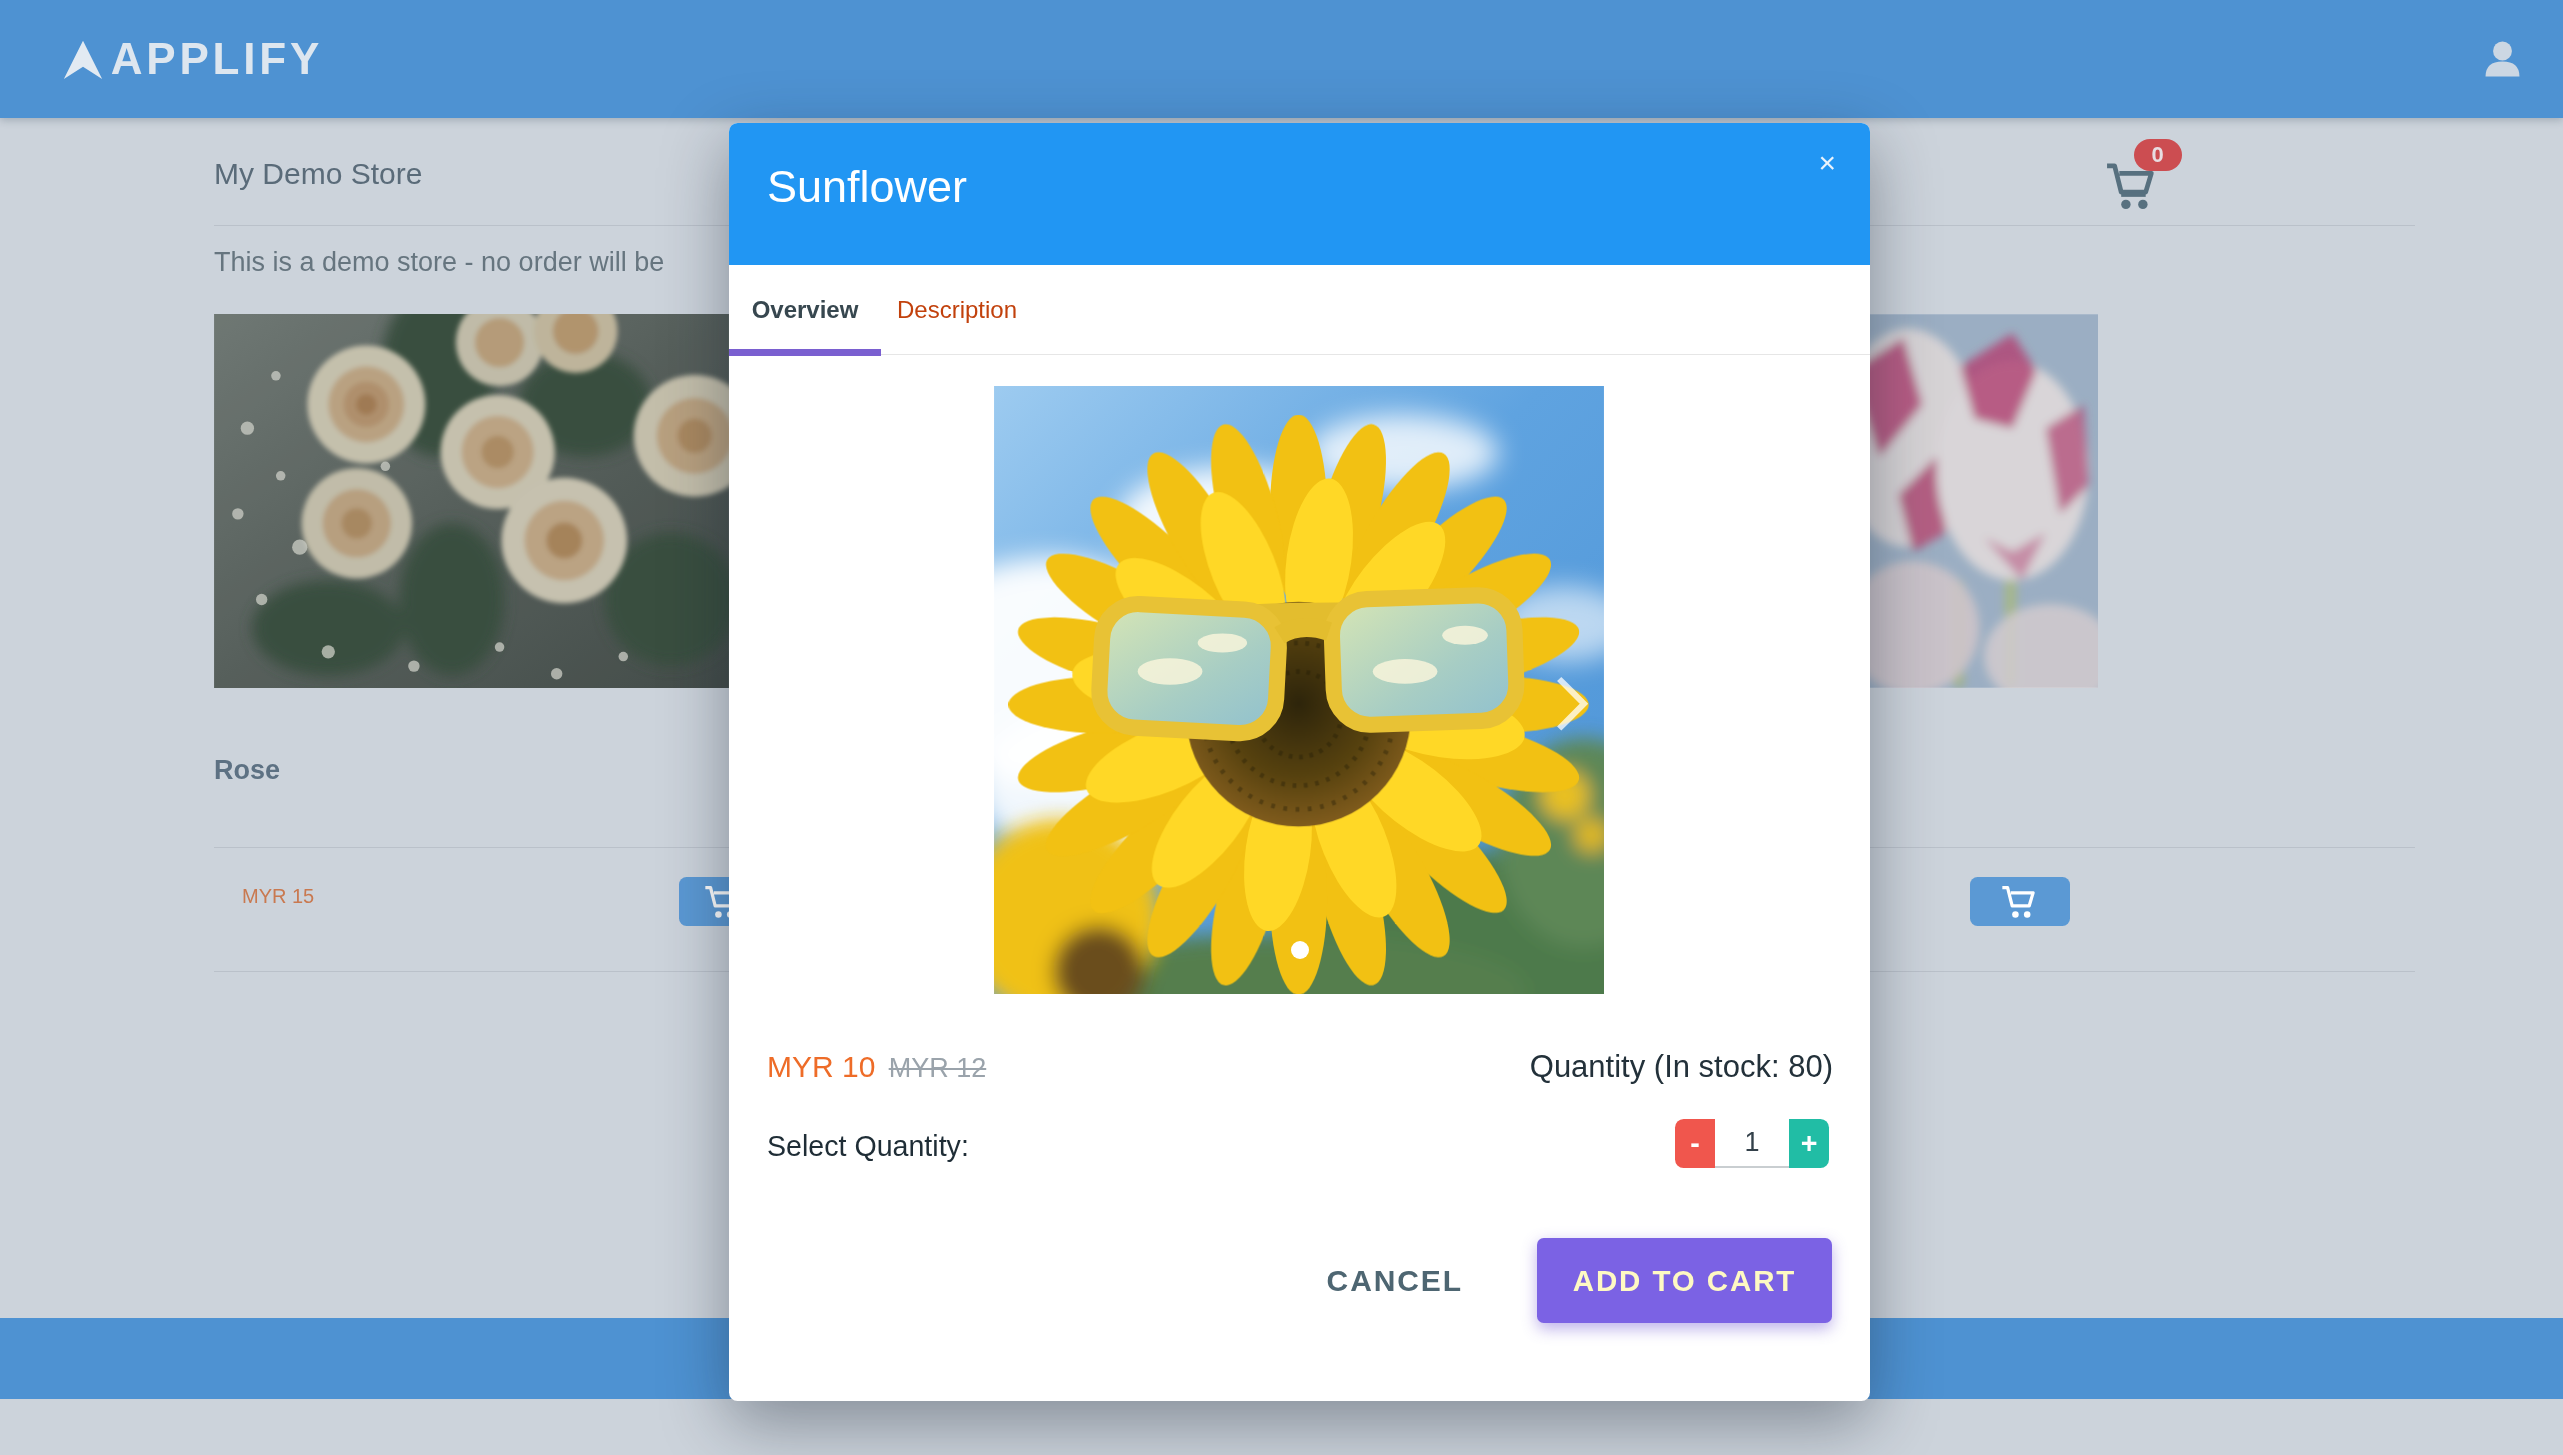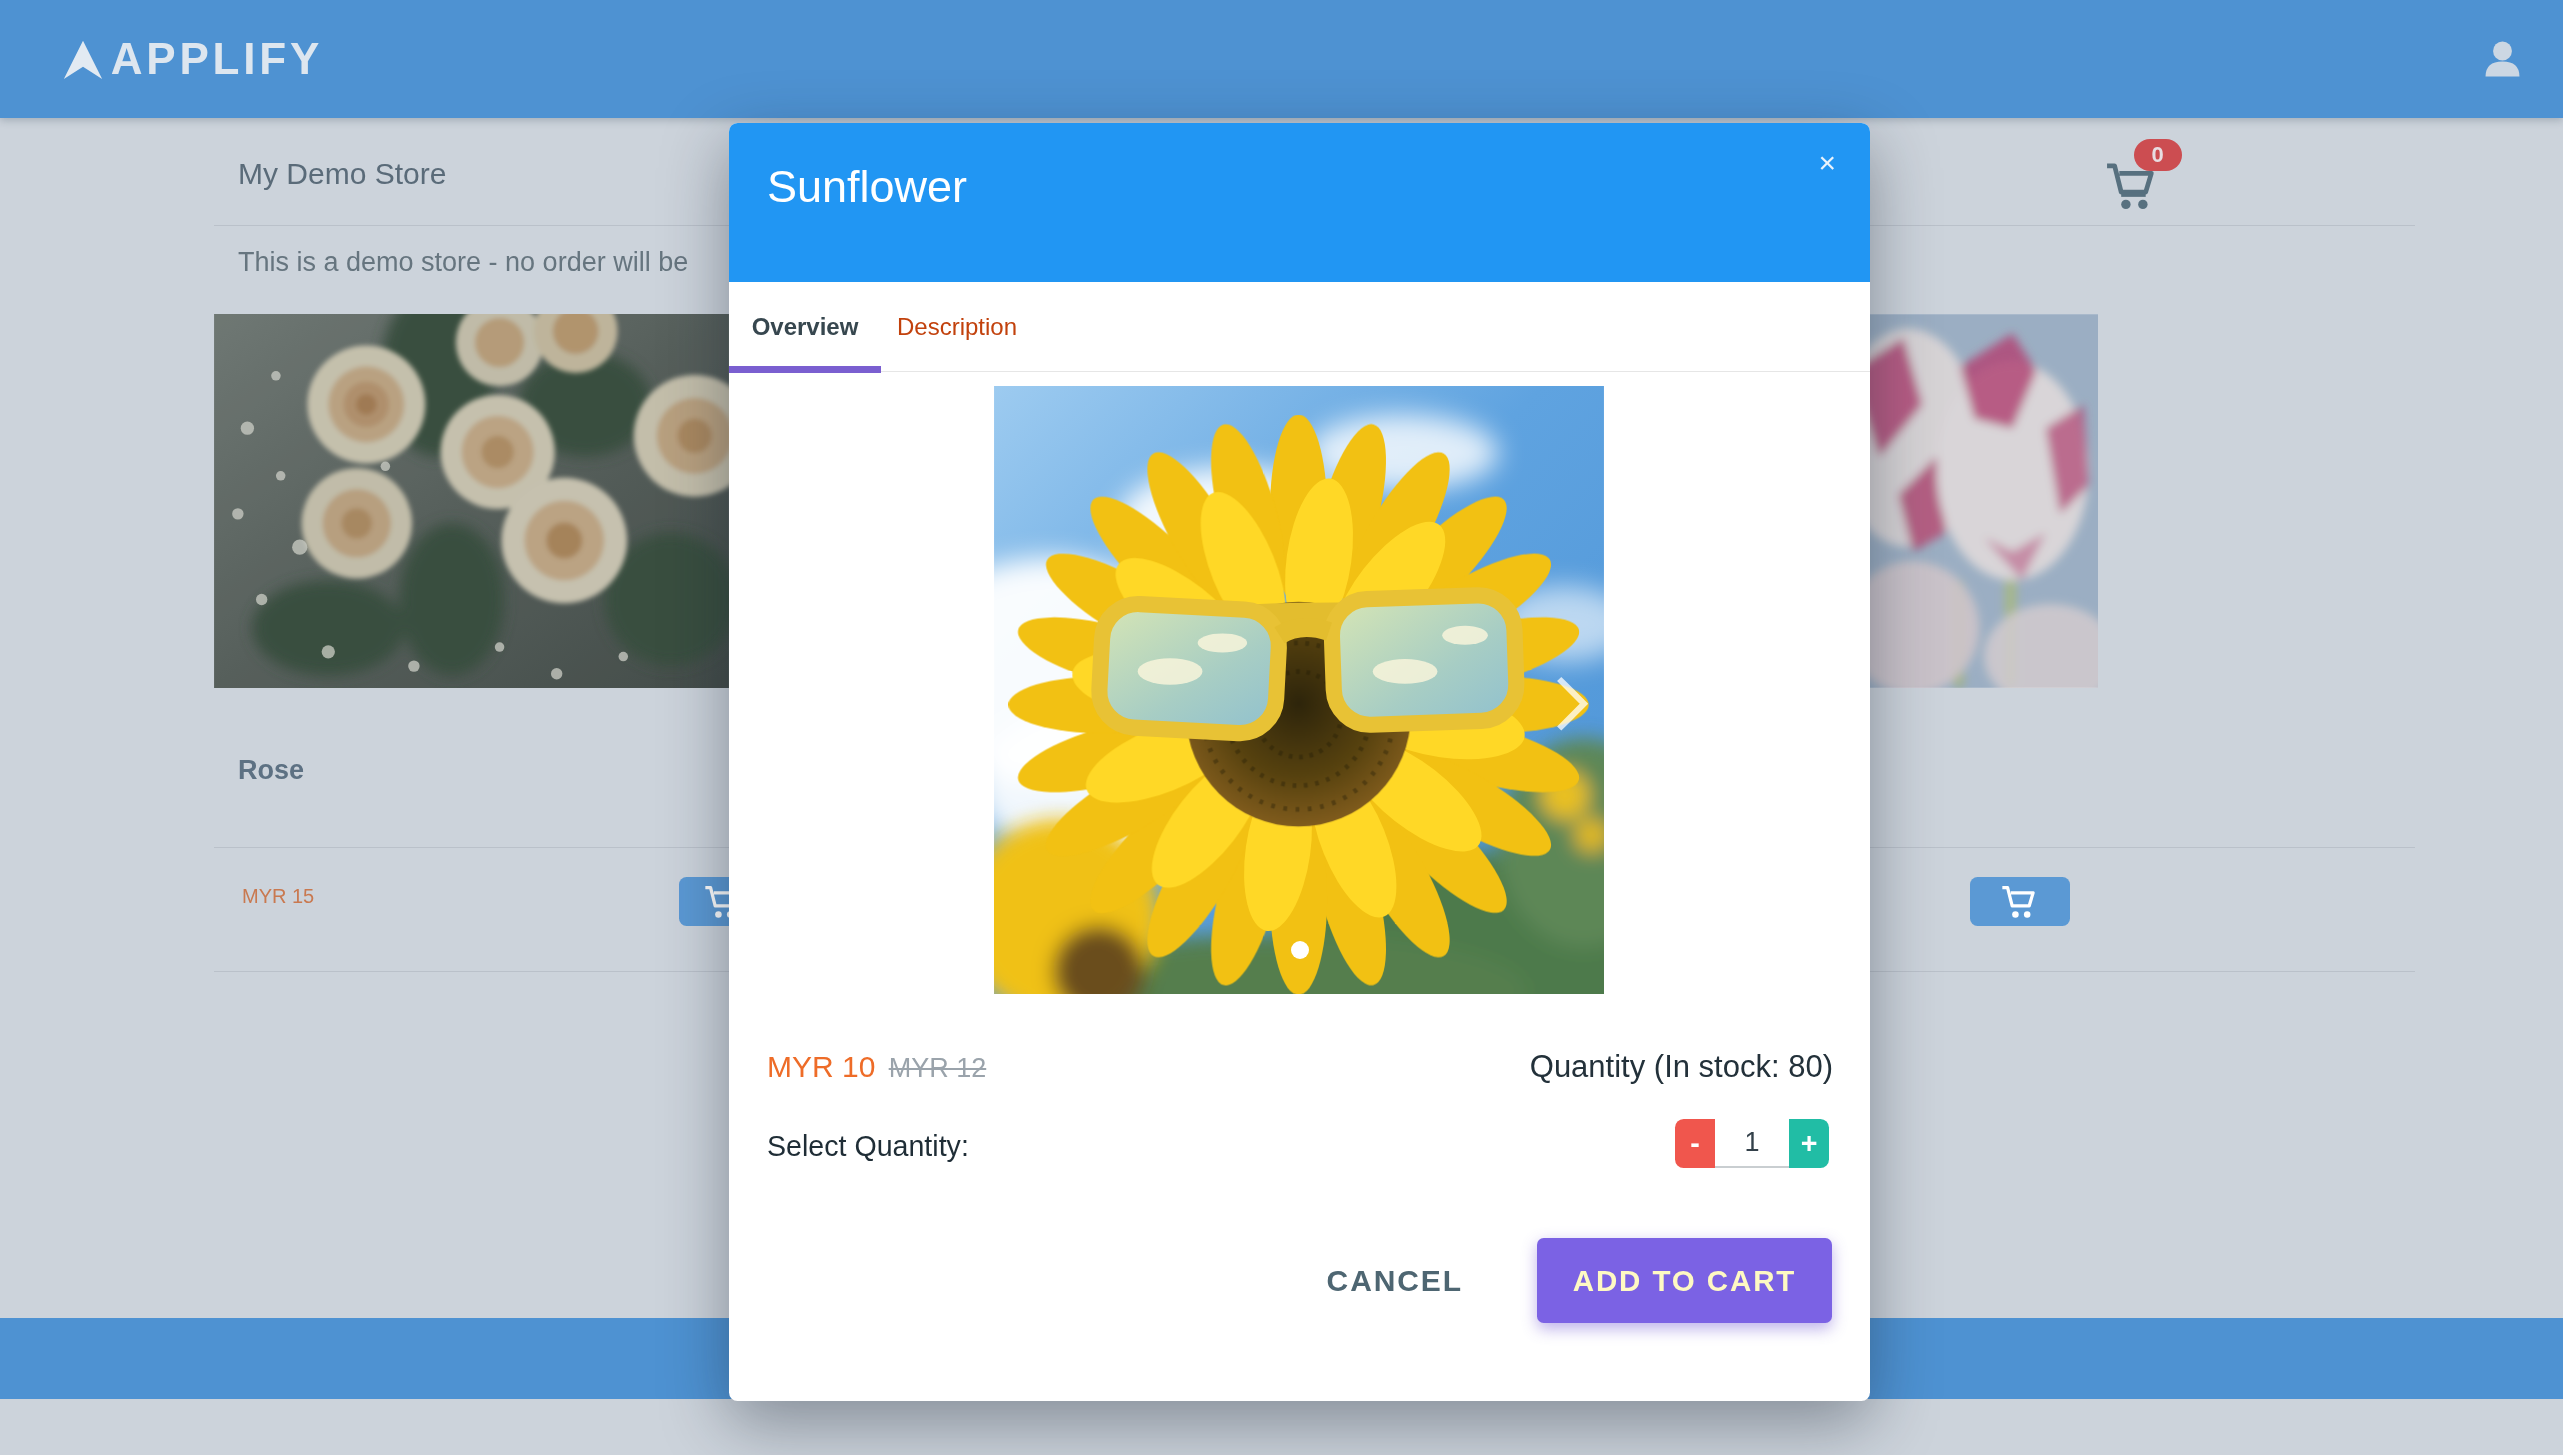--- a/index.html
+++ b/index.html
@@ -36,21 +36,21 @@
   .mini-cart-btn { position:absolute; top:877px; height:49px; background:#5b99d4; border-radius:7.6px;
                    border:none; display:flex; align-items:center; justify-content:center; cursor:pointer; }
   .mini-cart-left  { left:679px;  width:88px; }
   .mini-cart-right { left:1970px; width:100px; }
 
   .footer { position:absolute; left:0; top:1318px; width:2563px; height:81px; background:#4e92d2; }
 
   
   .modal { position:absolute; left:729px; top:123px; width:1141px; height:1278px; background:#fff;
            border-radius:8.6px; box-shadow:0 21px 67px rgba(20,30,45,.40); z-index:10; overflow:hidden; }
-  .modal-header { position:relative; height:159px; background:#2196f3; }
+  .modal-header { position:relative; height:142px; background:#2196f3; }
   .modal-title { position:absolute; left:38px; top:38px; color:#fff; font-size:45px; }
   .modal-close { position:absolute; right:34px; top:25px; color:#e9f3fc; font-size:30px; background:none;
                  border:none; cursor:pointer; line-height:1; }
   .tabbar { position:relative; height:90px; border-bottom:1.9px solid #e6e6e6; display:flex; }
   .tab { width:152px; display:flex; align-items:center; justify-content:center; font-size:24px;
          background:none; border:none; cursor:pointer; }
   .tab-active { color:#37474f; font-weight:bold; }
   .tab-idle   { color:#c2410c; }
   .tab-indicator { position:absolute; left:0; bottom:-1.9px; width:152px; height:6.7px; background:#7a5fd0; }
 
@@ -78,21 +78,21 @@
   .step-plus  { background:#21bda5; border-radius:0 8.6px 8.6px 0; }
   .qty-input { width:74px; height:49px; border:none; border-bottom:2.9px solid #c9ced1; text-align:center;
                font-size:27px; color:#33404a; font-family:"Liberation Sans", sans-serif; outline:none; background:#fff; }
 
   .actions { position:absolute; right:38px; top:1115px; display:flex; align-items:center; gap:74px; }
   .btn-cancel { background:none; border:none; color:#4e6672; font-size:30px; font-weight:bold;
                 letter-spacing:1.9px; cursor:pointer; }
   .btn-add { width:295px; height:85px; background:#7b62e4; border:none; border-radius:6.7px; color:#fef9c3;
              font-size:29.5px; font-weight:bold; letter-spacing:1.9px; cursor:pointer;
              box-shadow:0 5.7px 15px rgba(110,85,210,.45); }
-  .abs { position:absolute;margin-left:24px; }
+  .abs { position:absolute; }
 </style>
 </head>
 <body>
 
 <div id="screen">
 
   <div class="navbar">
     <div class="brand">
       <svg class="abs-none" width="44" height="44" viewBox="0 0 46 46">
         <path d="M3 44 L23 4 L43 44 L23 31 Z" fill="#e2eaf2"></path>

